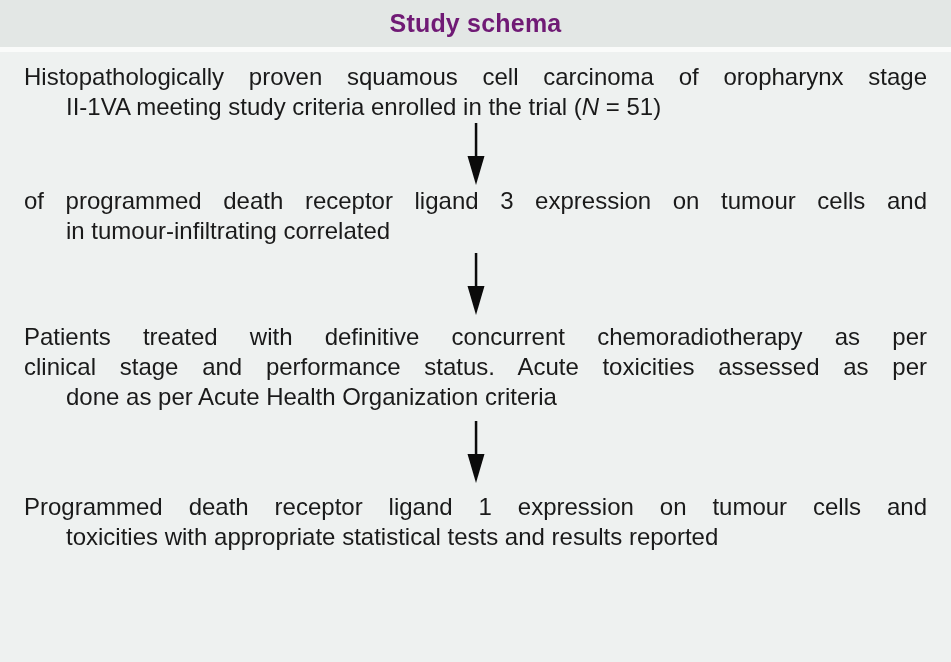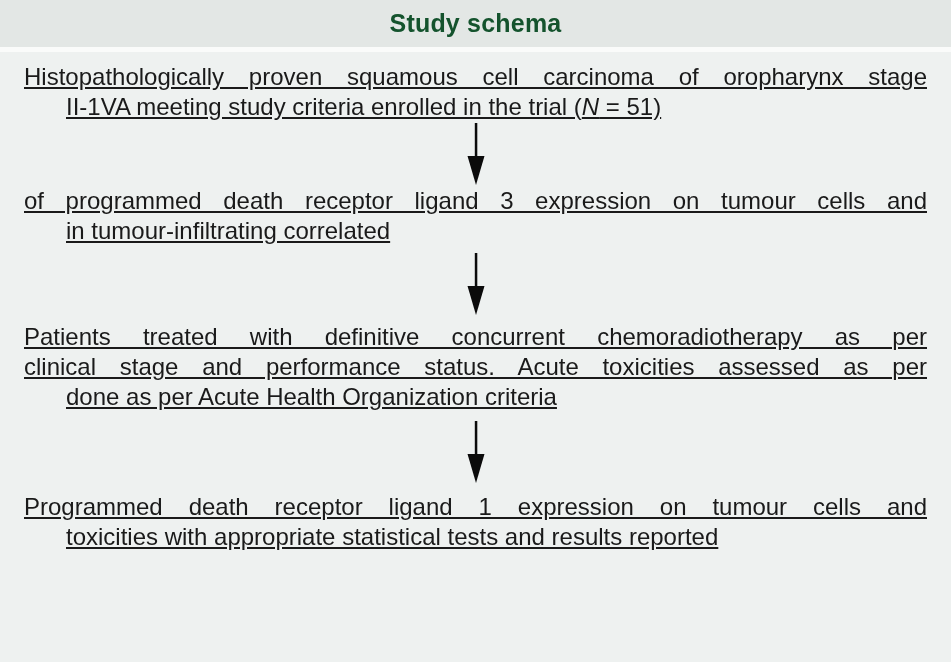--- a/index.html
+++ b/index.html
@@ -16,38 +16,37 @@
   .header {
     height: 47px;
     background: #e3e7e5;
     display: flex;
     align-items: center;
     justify-content: center;
   }
   .header .title {
     font-size: 25px;
     font-weight: bold;
-    color: #14532d;
+    color: #701a75;
     letter-spacing: 0.2px;
   }
   .sep {
     height: 5px;
     background: #fafbfa;
   }
   .content {
     padding: 10px 24px 0 24px;
   }
   .block { }
   .line {
     font-size: 24px;
     line-height: 30px;
     text-align: justify;
     text-align-last: justify;
     white-space: nowrap;
-    text-decoration: underline;
   }
   .line.last {
     text-align: left;
     text-align-last: left;
     margin-left: 42px;
   }
   .arrow-zone {
     display: flex;
     align-items: center;
     justify-content: center;

